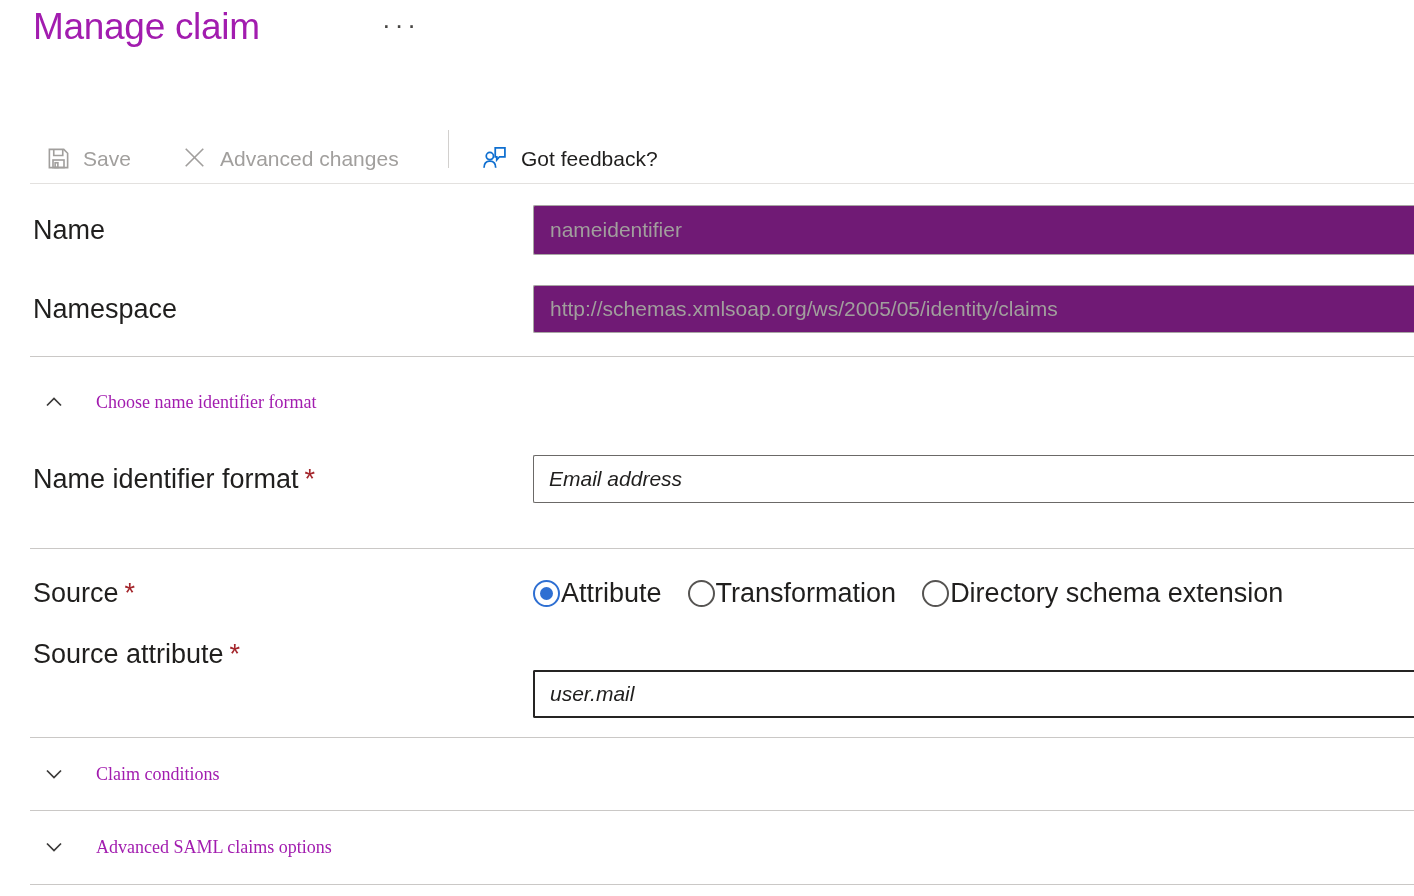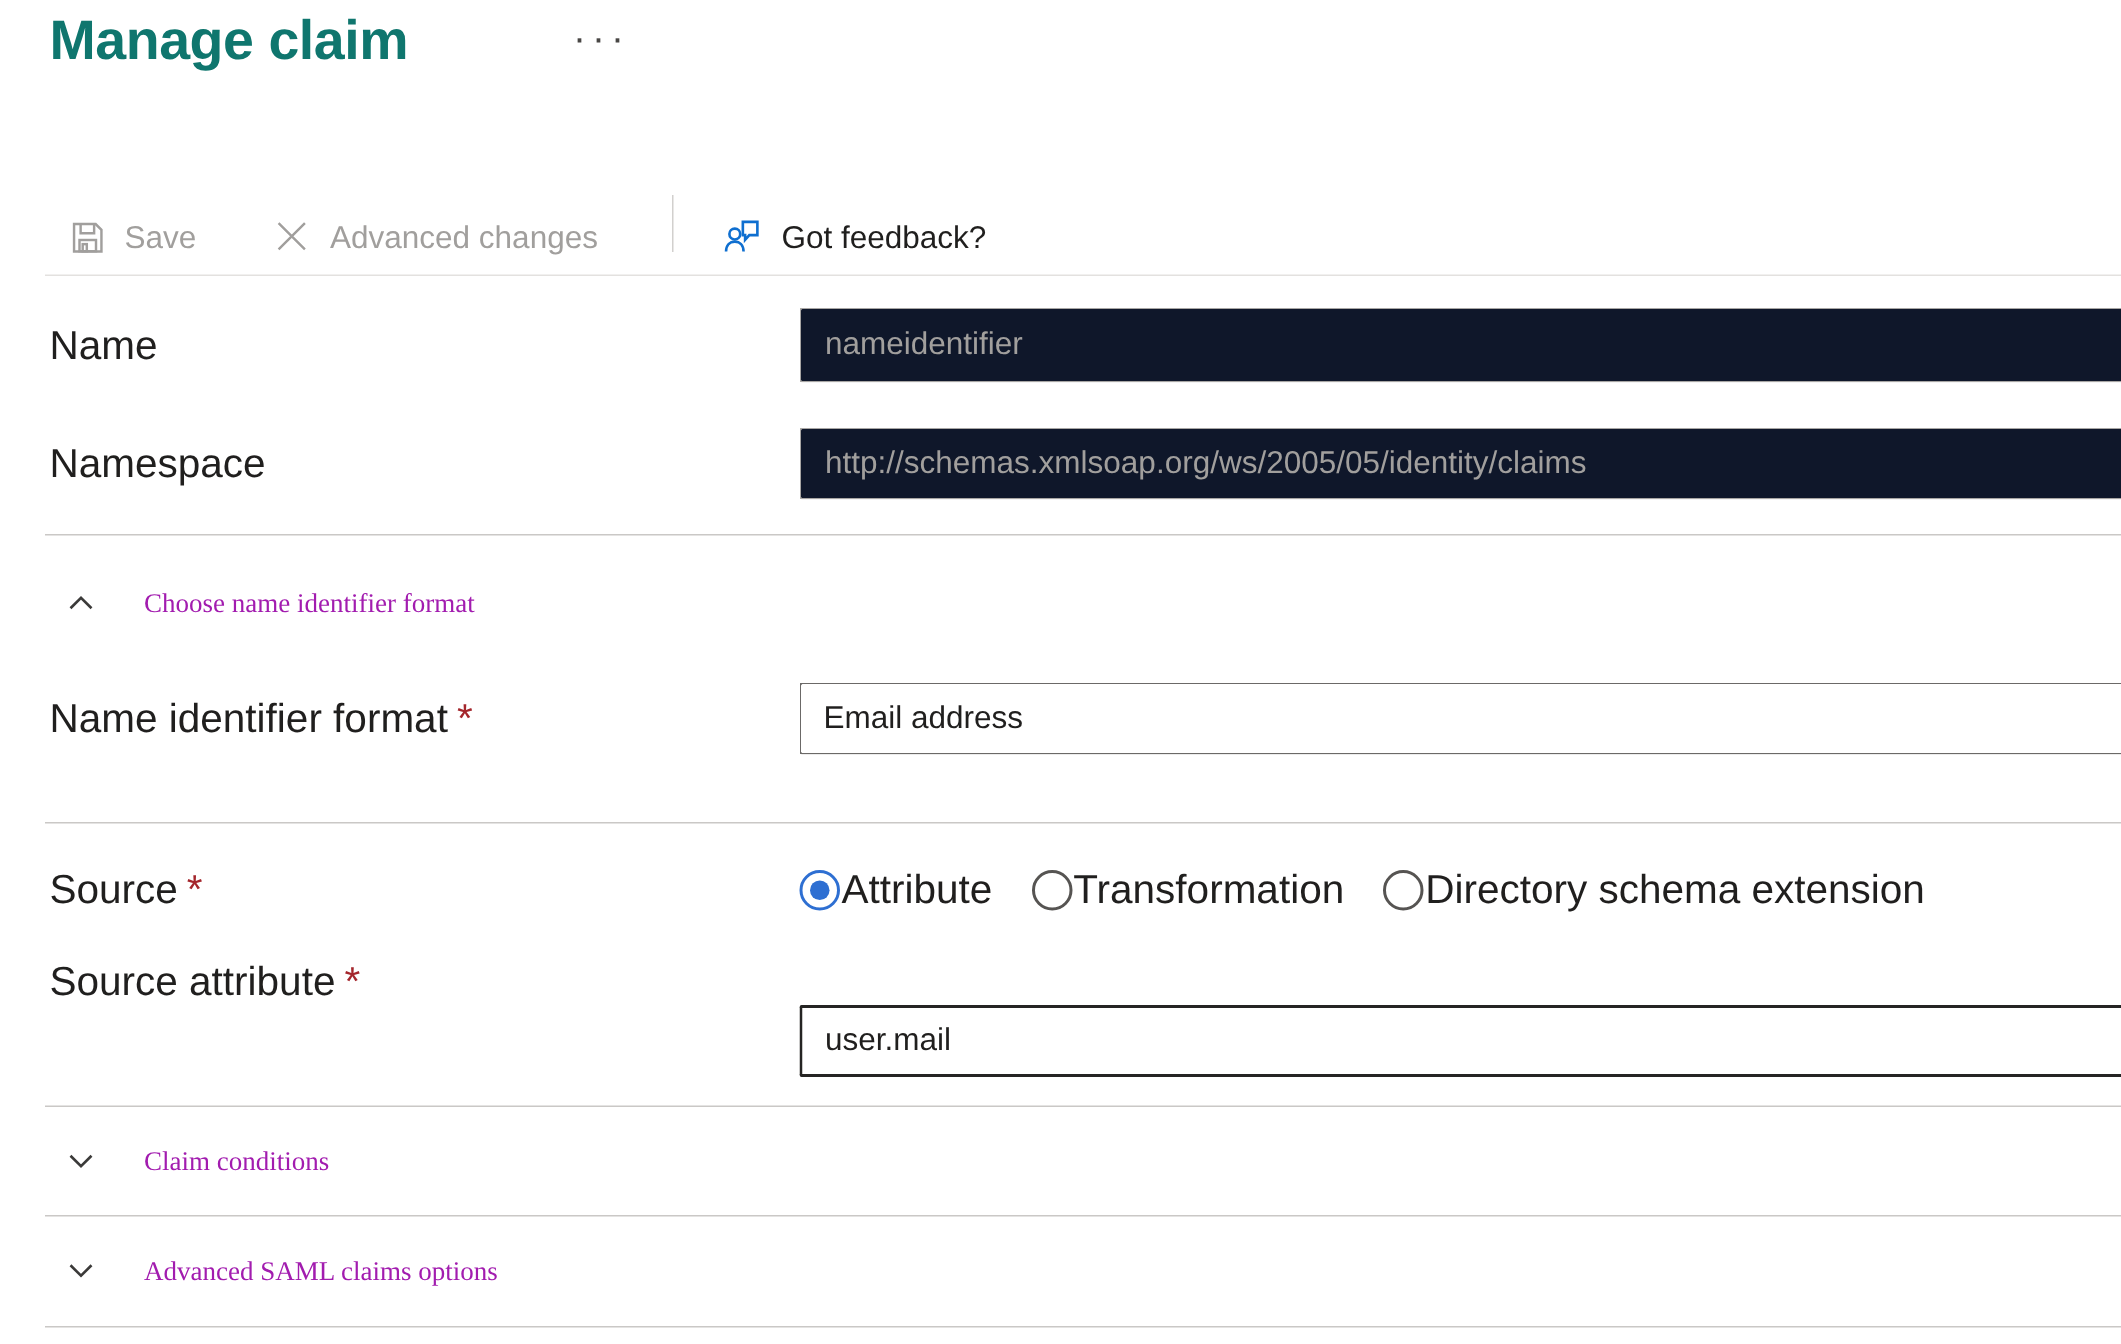--- a/index.html
+++ b/index.html
@@ -5,21 +5,21 @@
   * { margin:0; padding:0; box-sizing:border-box; }
   html,body { background:#ffffff; }
   .page {
     position:relative; width:1414px; height:896px; overflow:hidden;
     background:#ffffff; color:#201f1e;
     font-family:"Liberation Sans", sans-serif;
   }
   
   .title {
     position:absolute; left:33px; top:6px;
-    font-size:37px; font-weight:700; letter-spacing:-0.3px; color:#0f766e;
+    font-size:37px; font-weight:400; letter-spacing:-0.3px; color:#a21caf;
   }
   .title-more {
     position:absolute; left:382px; top:12px;
     font-size:26px; color:#484644; letter-spacing:4px; cursor:pointer;
     line-height:1;
   }
   
   .toolbar-item {
     position:absolute; top:129px; height:42px;
     display:flex; align-items:flex-end; gap:12px;
@@ -34,28 +34,29 @@
   
   .field-label {
     position:absolute; left:33px; font-size:27px; color:#201f1e; display:flex; align-items:center;
   }
   .req { color:#a4262c; margin-left:6px; }
   .tb {
     position:absolute; left:533px; right:0; width:auto;
     font-size:21px; font-family:inherit; padding:0 16px; outline:none;
   }
   .tb.disabled-tb {
-    top:0; height:50px; background:#0f172a; color:#a19f9d;
+    top:0; height:50px; background:#701a75; color:#a19f9d;
     border:1px solid #a8a6a4; border-right:none; border-radius:2px 0 0 2px;
   }
   .fake-input {
     position:absolute; left:533px; right:0;
     display:flex; align-items:center; padding:0 15px;
     font-size:21px; color:#201f1e; background:#ffffff; cursor:pointer;
     border-radius:2px 0 0 2px;
+    font-style:italic;
   }
   .select-like { height:48px; border:1px solid #6b6967; border-right:none; }
   .combo-like  { height:48px; border:2px solid #252423; border-right:none; }
   
   .section {
     position:absolute; left:40px; height:32px;
     display:flex; align-items:center; gap:28px;
     font-size:18px; color:#a21caf; cursor:pointer; background:none; border:none;
     font-family:Liberation Serif, serif;
   }

